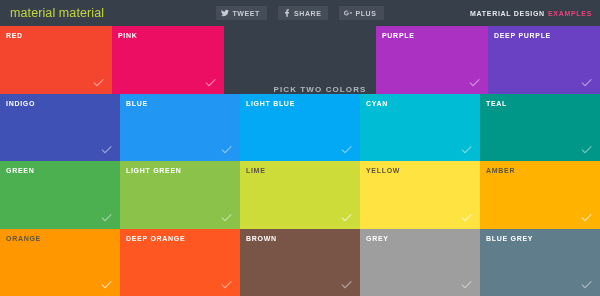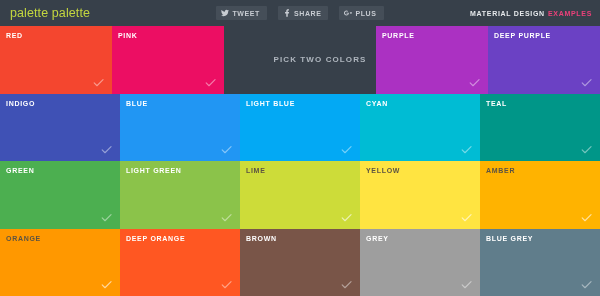--- a/index.html
+++ b/index.html
@@ -134,40 +134,40 @@
     height: 13px;
   }
   .check-icon svg { display: block; width: 13px; height: 13px; }
   .swatch.light-text .check-icon { color: rgba(255,255,255,0.45); }
   .swatch.dark-text  .check-icon { color: rgba(255,255,255,0.62); }
 
   
   .swatch.prompt {
     background: #37404a;
     display: flex;
-    align-items: center;
+    align-items: flex-end;
     justify-content: center;
     margin-left: 40px;
   }
   #prompt-text {
     color: #aeb5bd;
     font-size: 8px;
     font-weight: bold;
     letter-spacing: 1.1px;
     white-space: nowrap;
   }
 </style>
 </head>
 <body>
 
 <div id="app">
 
   <div id="header">
 
-    <div id="logo">palette palette</div>
+    <div id="logo">material material</div>
 
     <div id="social-group">
 
       <div class="social-btn">
         <span class="social-ico">
           <svg viewBox="0 0 16 16" width="8" height="8" fill="currentColor">
             <path d="M16 3.04c-.59.26-1.22.44-1.88.52.68-.4 1.2-1.05 1.44-1.81-.63.38-1.33.65-2.08.8A3.28 3.28 0 0 0 11.08 1.5c-1.81 0-3.28 1.47-3.28 3.28 0 .26.03.51.09.75A9.3 9.3 0 0 1 1.11 2.1a3.27 3.27 0 0 0 1.02 4.37c-.54-.02-1.04-.17-1.49-.41v.04c0 1.59 1.13 2.91 2.63 3.22-.28.07-.56.11-.86.11-.21 0-.42-.02-.62-.06a3.29 3.29 0 0 0 3.06 2.28A6.58 6.58 0 0 1 0 13.03a9.28 9.28 0 0 0 5.03 1.48c6.04 0 9.34-5 9.34-9.34l-.01-.43A6.6 6.6 0 0 0 16 3.04z"></path>
           </svg>
         </span>
         <span>TWEET</span>

